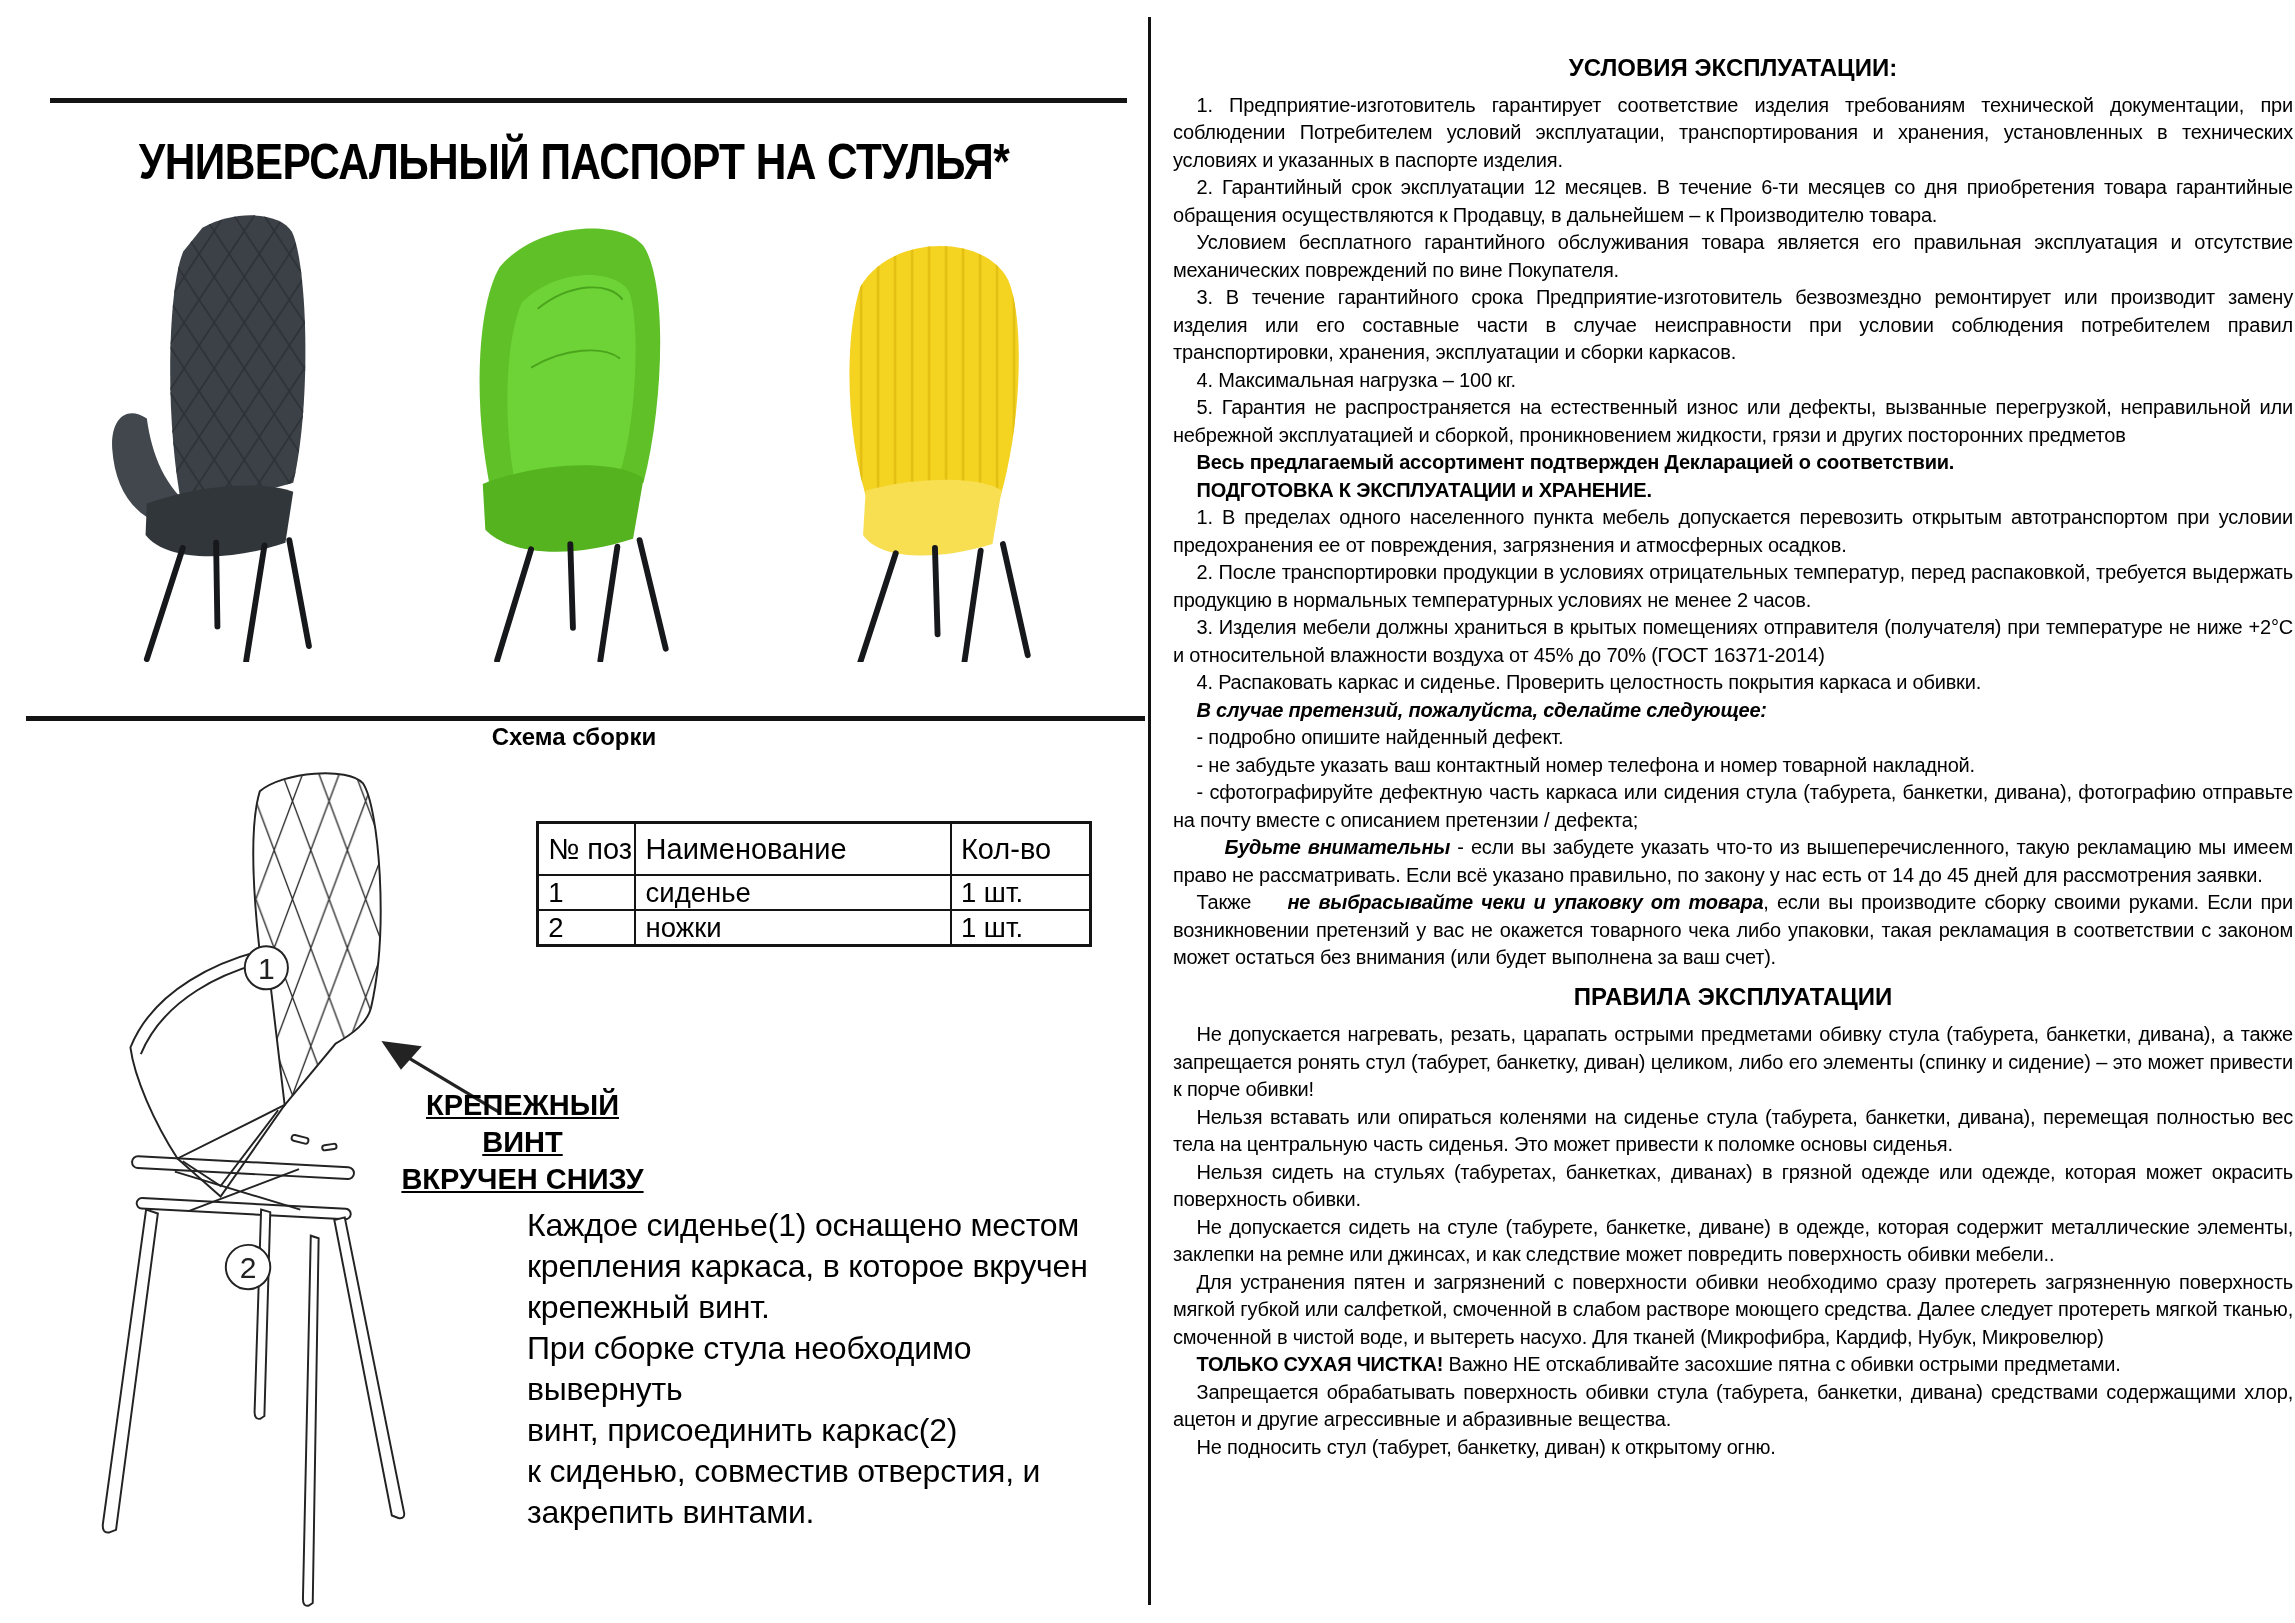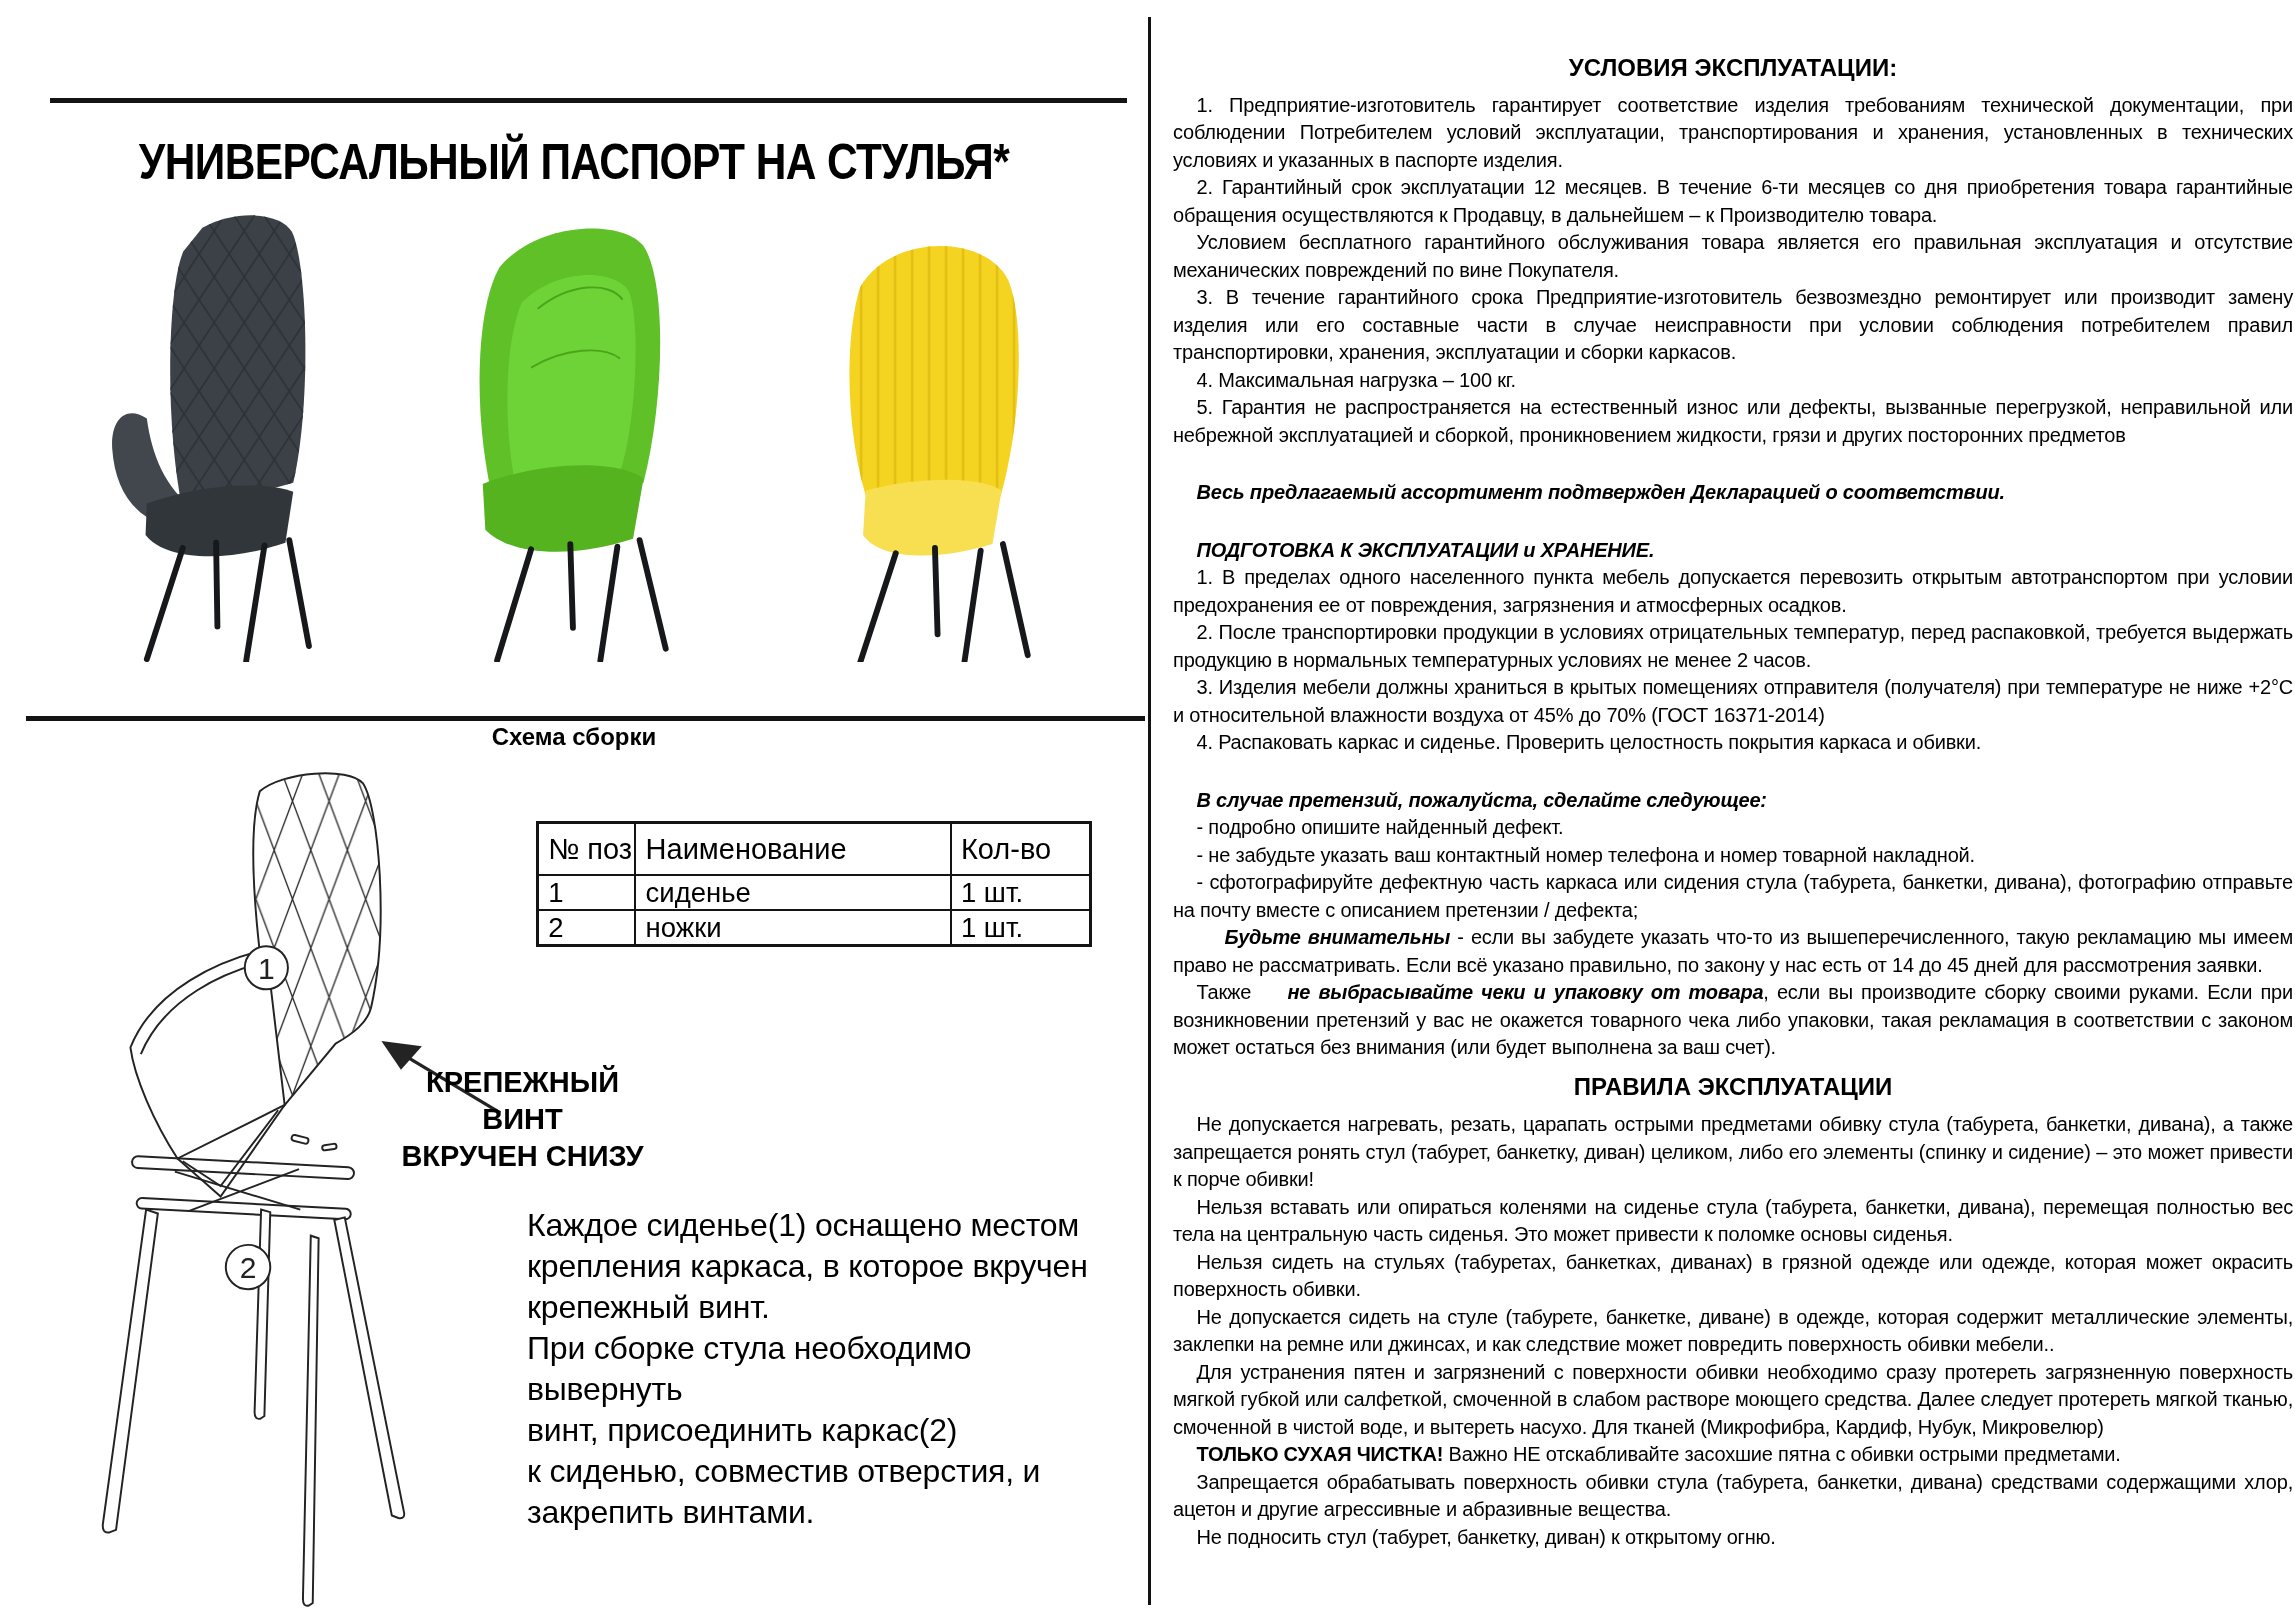--- a/index.html
+++ b/index.html
@@ -21,33 +21,33 @@
   .diagram{position:absolute;left:18.3px;top:752px;width:1111px;height:872px;}
 
   .parts{position:absolute;left:536px;top:821px;width:492px;border-collapse:collapse;
          table-layout:fixed;background:#fff;border:3.3px solid #141414;}
   .parts th,.parts td{border:2px solid #141414;font-weight:normal;text-align:left;
          padding:0 9.2px;overflow:hidden;white-space:nowrap;}
   .parts th{height:50px;font-size:29px;}
   .parts td{height:33px;font-size:27.5px;}
   .parts .c1{width:77px}.parts .c2{width:295px}.parts .c3{width:119px}
 
-  .screwlabel{position:absolute;left:392px;top:1064px;width:261px;text-align:center;
-         font-size:29px;line-height:37px;font-weight:bold;white-space:pre-line;}
+  .screwlabel{position:absolute;left:392px;top:1087px;width:261px;text-align:center;
+         font-size:29px;line-height:37px;font-weight:bold;white-space:pre-line;text-decoration:underline;}
   .asmtext{position:absolute;left:527px;top:1205px;width:588px;font-size:32px;
          line-height:41px;white-space:pre-line;letter-spacing:-0.2px;}
 
   
   .right{position:absolute;left:1173px;top:42px;width:1120px;letter-spacing:-0.2px;}
   .blk{font-size:20px;line-height:27.5px;text-align:justify;text-indent:23.5px;margin:0;}
   .blk.h{text-align:center;text-indent:0;font-weight:bold;font-size:24px;line-height:30px;
          margin:10.5px 0 9.2px 0;letter-spacing:0;}
   .blk.b{font-weight:bold;text-align:left;}
   .blk.bi{font-weight:bold;font-style:italic;text-align:left;}
-  .blk.g{margin-top:30px;font-style:italic;}
+  .blk.g{}
   .bseg{font-weight:bold;}
   .bseg.it{font-style:italic;margin-left:28px;}
 
   svg text.marker{font-family:"Liberation Sans",sans-serif;font-size:46px;fill:#222;}
 </style>
 </head>
 <body>
 
 <div class="page">
 

